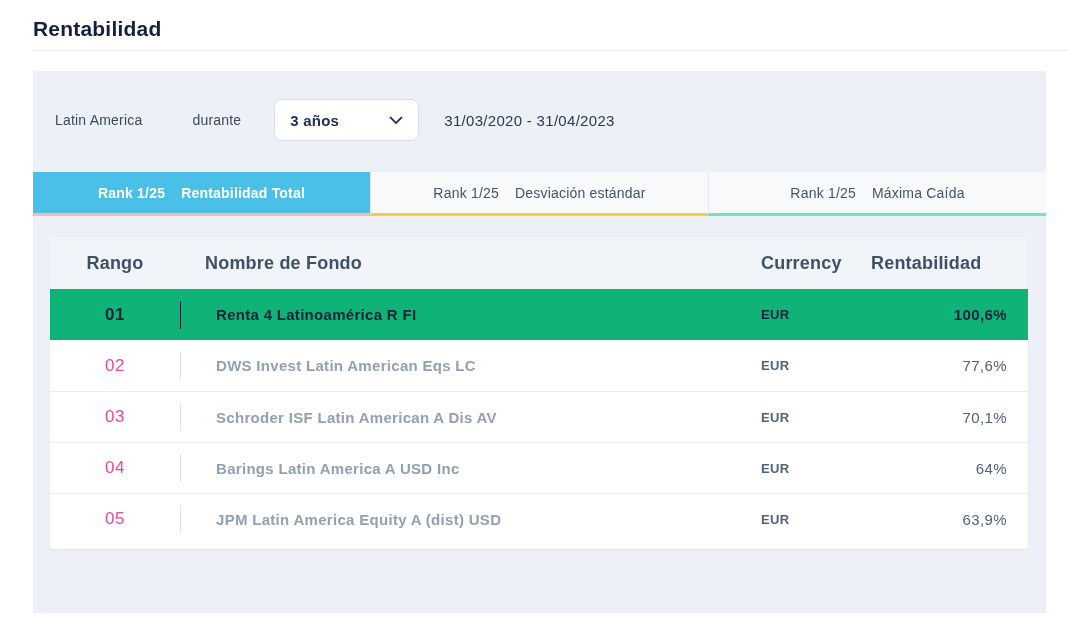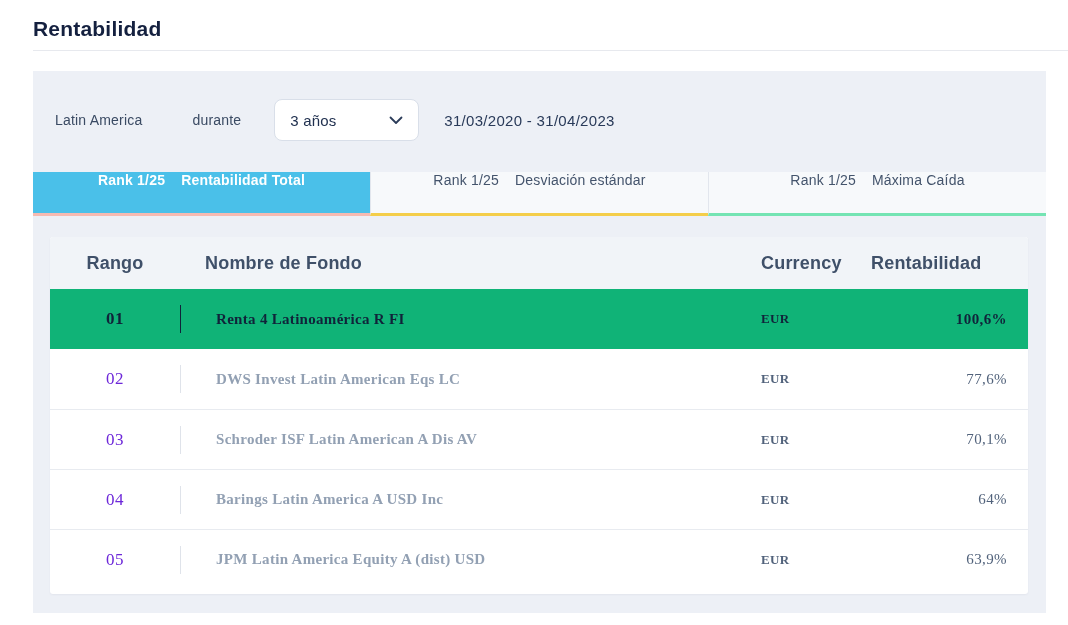--- a/index.html
+++ b/index.html
@@ -16,50 +16,50 @@
 
   
   .filter-row { display:flex; align-items:center; padding:28px 0 0 22px; }
   .filter-label { font-size:14px; color:#3a4a63; letter-spacing:.2px; }
   .region { margin-right:50px; }
   .durante { margin-right:33px; }
   .period-dropdown { width:145px; height:42px; background:#fff;
     border:1px solid #d9dfe9; border-radius:8px; display:flex;
     align-items:center; justify-content:space-between; padding:0 15px;
     cursor:pointer; margin-right:25px; }
-  .period-value { font-size:15px; color:#20304f; font-weight:400; letter-spacing:.2px; }
+  .period-value { font-size:15px; color:#20304f; font-weight:700; letter-spacing:.2px; }
   .chevron { display:flex; align-items:center; }
   .date-range { font-size:15px; color:#293a59; letter-spacing:.3px; }
 
   
   .tabs { display:flex; margin-top:31px; }
   .tab { flex:1 1 0; height:44px; background:#f7f9fb; display:flex;
-    align-items:flex-start; justify-content:center; gap:16px; cursor:pointer;
+    align-items:center; justify-content:center; gap:16px; cursor:pointer;
     border-bottom:3px solid var(--underline, #ddd); }
   .tab + .tab { border-left:1px solid #e2e6ed; }
   .tab span { font-size:14px; color:#44546c; letter-spacing:.2px; }
   .tab.active { background:#4ac0e9; border-left:none; }
   .tab.active span { color:#ffffff; font-weight:700; }
 
   
   .table-card { margin:21px 18px 0 17px; background:#ffffff;
     border-radius:3px; padding-bottom:5px;
     box-shadow:0 1px 2px rgba(30,45,80,.05); }
   .grid-row { display:grid;
     grid-template-columns:130px 1fr 110px 136px;
     align-items:center; padding-right:21px; }
   .thead { height:52px; background:#f1f4f8; border-radius:3px 3px 0 0; }
   .th { font-size:18px; font-weight:700; color:#3f5069; letter-spacing:.2px; }
   .th.c-rank { text-align:center; }
   .th.c-name { padding-left:25px; }
   .th.c-cur, .th.c-val { }
 
-  .row { height:60px; background:#ffffff; cursor:pointer;font-family:Liberation Serif, serif; }
+  .row { height:51px; background:#ffffff; cursor:pointer; }
   .row + .row { border-top:1px solid #e8ebf0; }
-  .cell-rank { text-align:center; font-size:17px; color:#6d28d9;
+  .cell-rank { text-align:center; font-size:17px; color:#ec4899;
     font-weight:500; letter-spacing:.5px; }
   .cell-name { padding-left:35px; border-left:1px solid #dfe3ea;
     height:28px; display:flex; align-items:center;
     font-size:15px; font-weight:600; color:#92a0b3; letter-spacing:.3px; }
   .cell-cur { font-size:13px; font-weight:600;
     color:#51627b; letter-spacing:.4px; }
   .cell-val { text-align:right; font-size:15px; font-weight:500;
     color:#51627b; letter-spacing:.4px; }
 
   .row.highlight { background:#10b377; border-top:none; }

